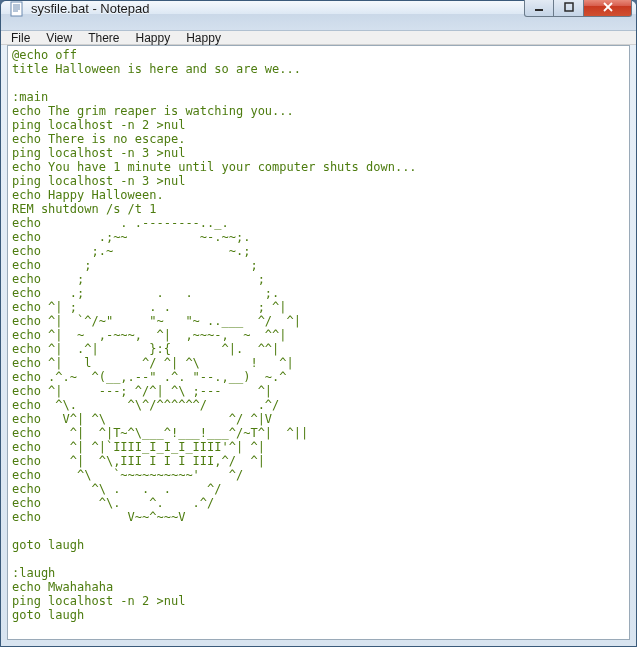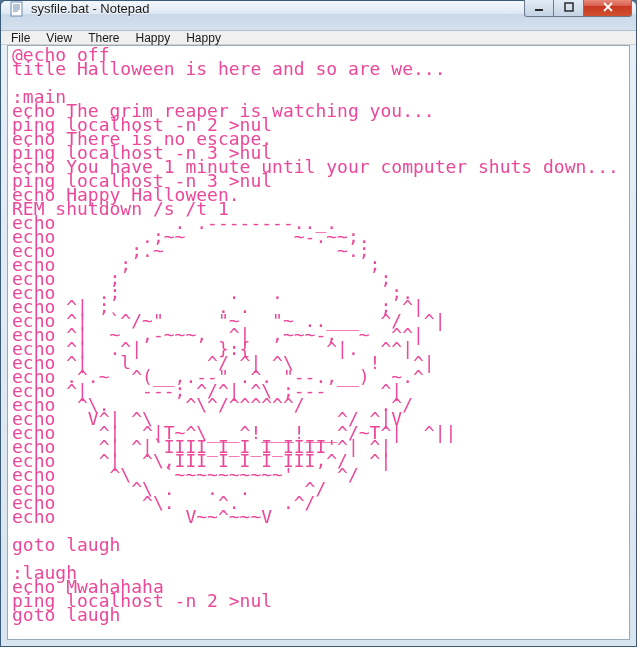--- a/index.html
+++ b/index.html
@@ -90,24 +90,24 @@
     flex: 1;
     background: #ffffff;
     margin: 0 6px 6px 6px;
     border: 1px solid #9aaab8;
     padding: 2px 4px;
     overflow: auto;
     position: relative;
   }
   .content {
     font-family: "Lucida Console", "Consolas", monospace;
-    font-size: 18px;
+    font-size: 12px;
     line-height: 14px;
     white-space: pre;
-    color: #ec4899;
+    color: #4d7c0f;
   }
 </style>
 </head>
 <body>
 
 <div class="window">
 
   <div class="titlebar">
     <span class="app-icon">
       <svg viewBox="0 0 16 16" width="16" height="16">

